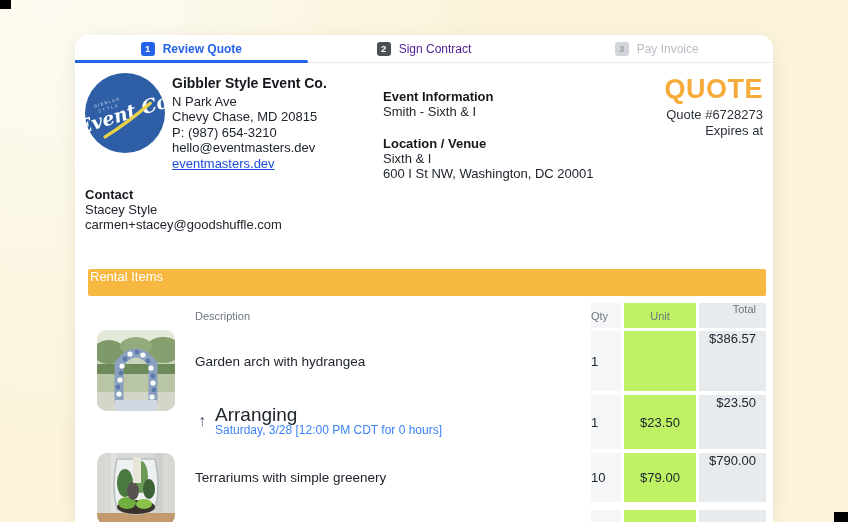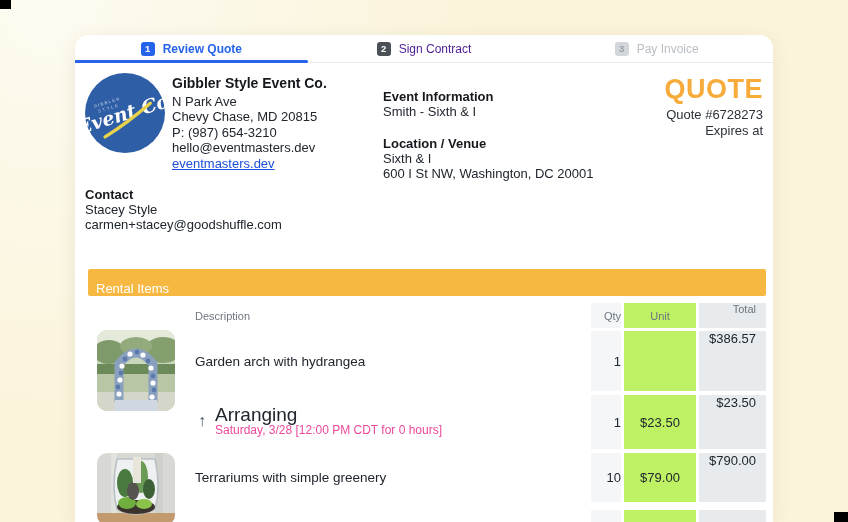--- a/index.html
+++ b/index.html
@@ -53,40 +53,40 @@
   .event-block { position:absolute; left:308px; top:54px; font-size:13px; line-height:15px; }
   .event-gap { height:17px; }
   .quote-block { position:absolute; right:10px; top:40px; text-align:right; }
   .quote-title { font-size:27px; font-weight:800; letter-spacing:.5px; color:#f6ab3a; line-height:28px; }
   .quote-meta { font-size:13px; line-height:16px; color:#2b3138; margin-top:4px; }
 
   
   .rental-bar {
     position:absolute; left:13px; right:7px; top:234px; height:27px;
     background:#f7b841; border-radius:2px; color:#fff; font-size:13px;
-    display:flex; align-items:flex-end; padding-left:8px;
+    display:flex; align-items:flex-start; padding-left:2px;
   }
   .rtable { position:absolute; left:13px; right:7px; top:268px; bottom:0; overflow:hidden; }
   .trow { position:absolute; left:0; right:0; display:flex; }
   .c-desc { flex:1; display:flex; align-items:center; background:#fff; }
-  .c-qty  { width:30px; margin-left:3px; display:flex; align-items:center; justify-content:flex-end; background:#f4f6f8; }
+  .c-qty  { width:30px; margin-left:3px; display:flex; align-items:center; justify-content:flex-start; background:#f4f6f8; }
   .c-unit { width:72px; margin-left:3px; display:flex; align-items:center; justify-content:center; background:#bef264; }
   .c-total{ width:67px; margin-left:3px; display:flex; justify-content:flex-end; padding-right:10px; background:#e8ebee; }
   .thead { top:0; height:25px; font-size:11px; color:#6e7680; }
   .thead .c-desc { padding-left:107px; }
   .row1 { top:28px; height:60px; }
   .row2 { top:92px; height:54px; }
   .row3 { top:150px; height:49px; }
   .row4 { top:207px; height:20px; }
   .cell-num { font-size:13px; color:#20262e; }
   .desc-text { margin-left:107px; font-size:13.5px; color:#20262e; }
   .service-wrap { margin-left:110px; display:flex; align-items:center; gap:9px; }
   .arrow-icon { color:#475569; font-size:16px; line-height:16px; transform:translateY(-1px); }
   .service-name { font-size:19px; color:#20262e; line-height:16px; }
-  .service-sub { font-size:12px; color:#ec4899; line-height:15px; }
+  .service-sub { font-size:12px; color:#3b82f6; line-height:15px; }
   .item-photo { position:absolute; left:9px; border-radius:10px; overflow:hidden; }
   .photo1 { top:27px; width:78px; height:81px; }
   .photo2 { top:150px; width:78px; height:72px; }
 </style>
 </head>
 <body>
 
 <div class="corner-artifact tl"></div>
 <div class="corner-artifact br"></div>
 

